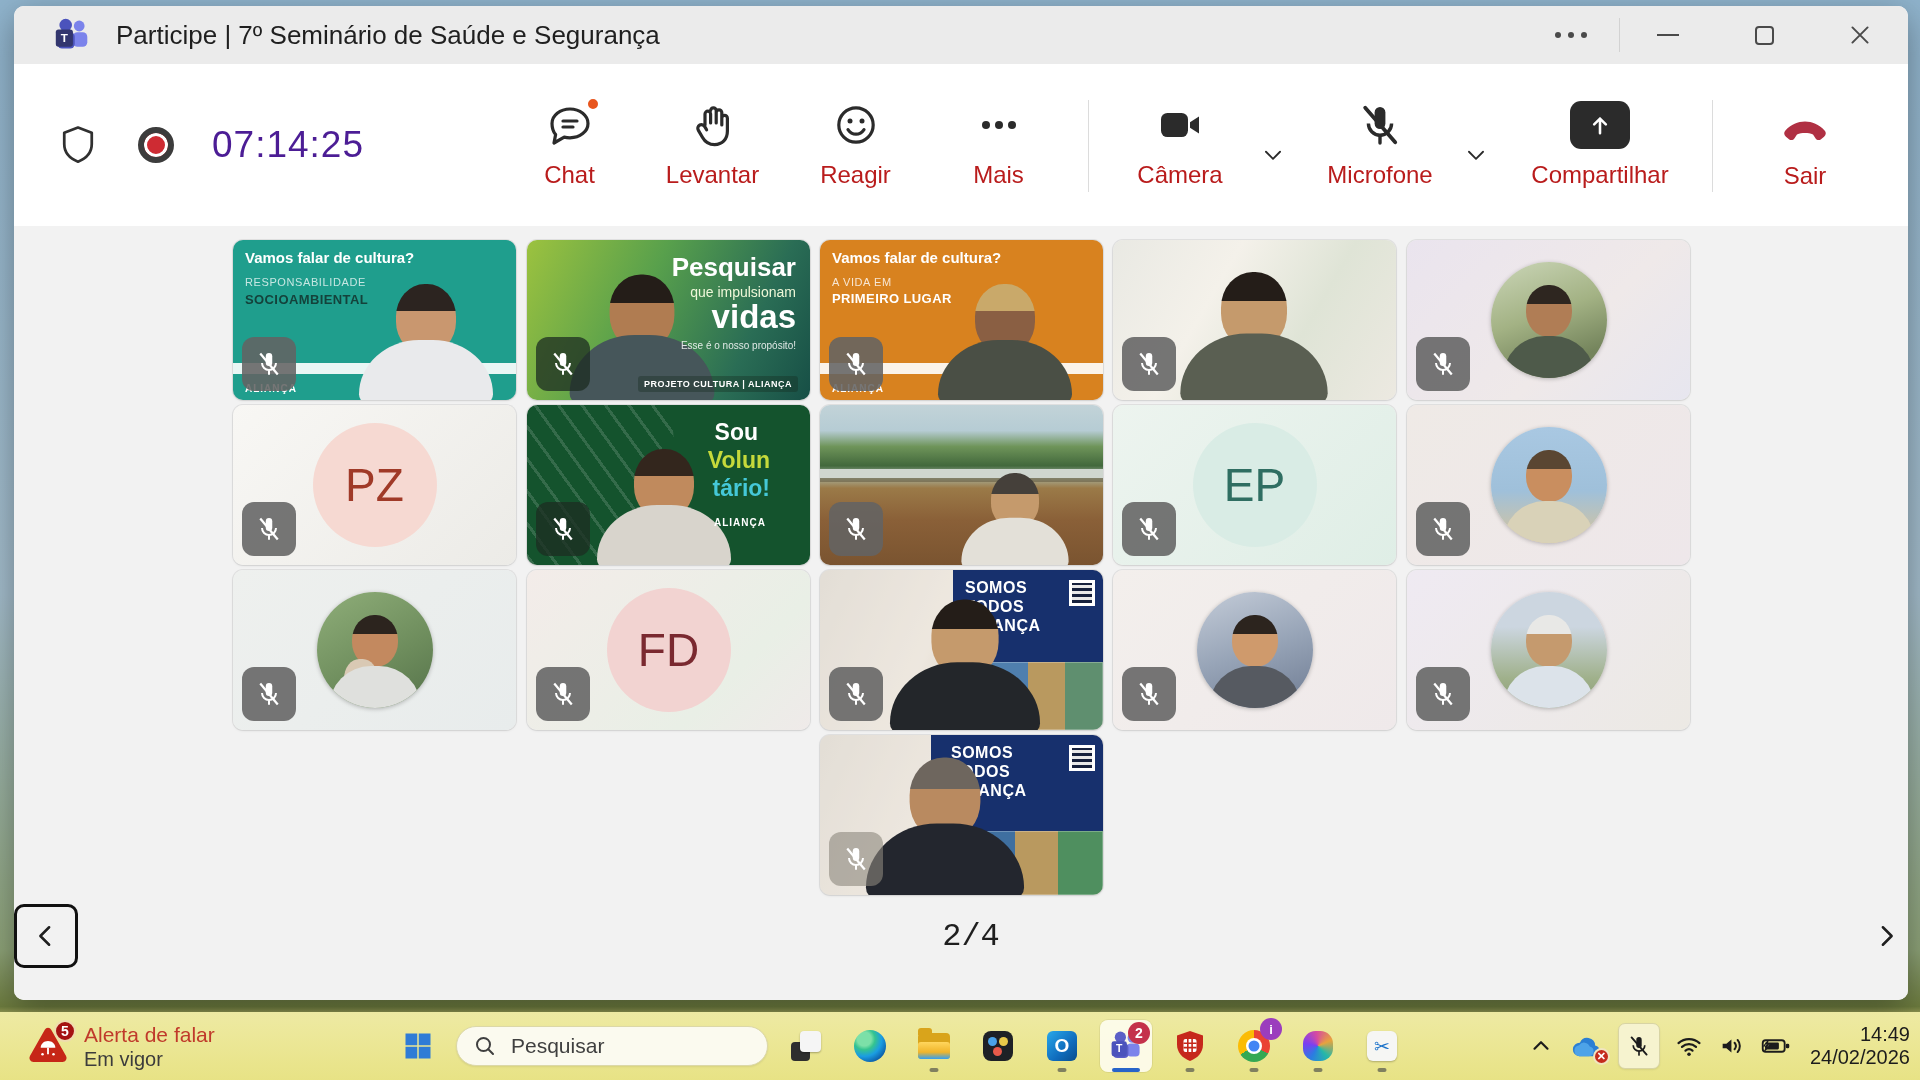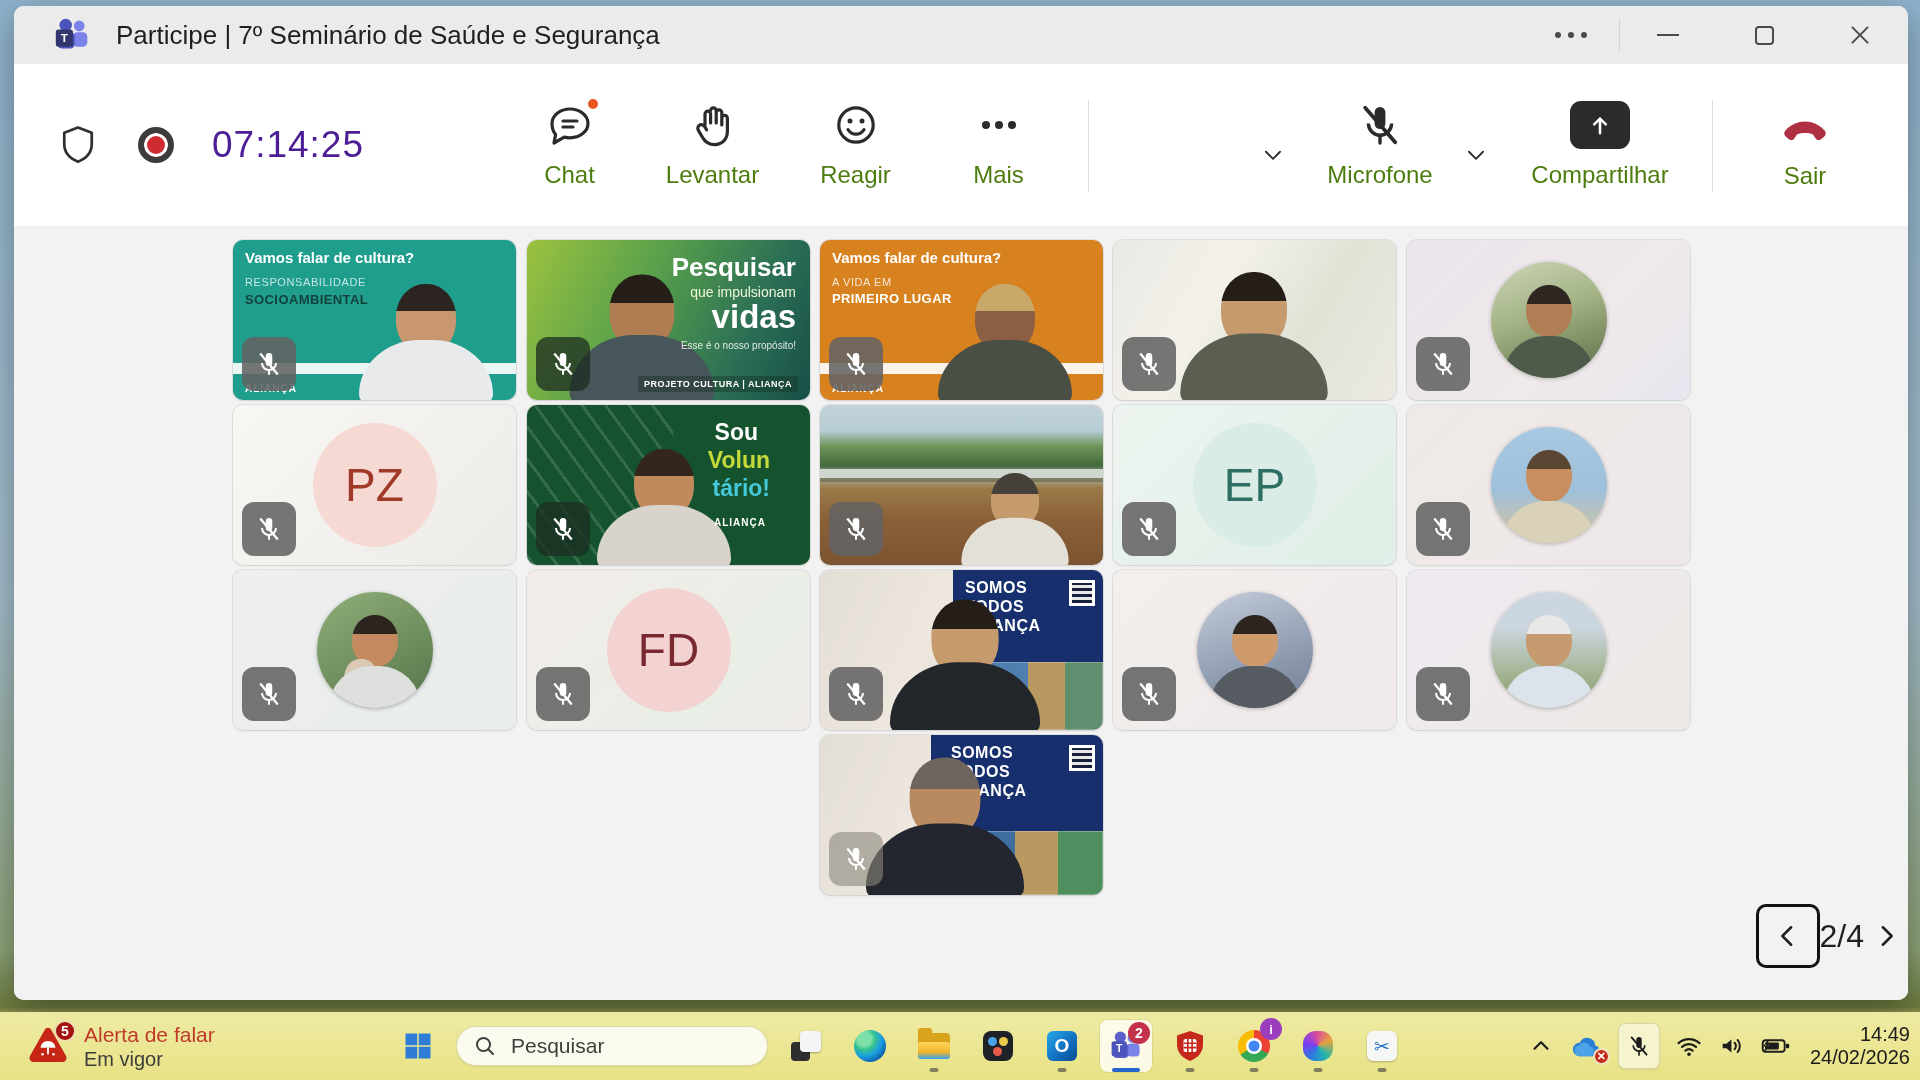--- a/index.html
+++ b/index.html
@@ -21,21 +21,21 @@
   .dots3 i{width:6px;height:6px;border-radius:50%;background:#4a4a4a;}
   .minline{width:22px;height:2px;background:#4a4a4a;}
   .maxbox{width:19px;height:19px;border:2px solid #4a4a4a;border-radius:4px;}
 
   
   .toolbar{height:162px;background:#fff;flex:0 0 auto;position:relative;}
   .left-cluster{position:absolute;left:42px;top:0;height:100%;display:flex;align-items:center;gap:38px;}
   .rec{width:36px;height:36px;border-radius:50%;border:6px solid #3c3c3c;background:#ce2b33;box-shadow:inset 0 0 0 3px #fff;}
   .timer{font-size:37px;color:#4c1d95;letter-spacing:1px;}
   .act{position:absolute;top:0;height:100%;display:flex;flex-direction:column;align-items:center;justify-content:center;gap:12px;width:143px;cursor:default;}
-  .act-label{font-size:24px;color:#4d7c0f;white-space:nowrap;}
+  .act-label{font-size:24px;color:#b91c1c;white-space:nowrap;}
   .chatwrap{position:relative;}
   .chat-dot{position:absolute;top:-4px;right:-6px;width:14px;height:14px;border-radius:50%;background:#e8551d;border:2px solid #fff;}
   .vsep{position:absolute;top:36px;width:1px;height:92px;background:#dcdcdc;}
   .chev{position:absolute;top:78px;}
   .share-chip{width:60px;height:48px;background:#2b2b2b;border-radius:11px;display:flex;align-items:center;justify-content:center;}
 
   
   .stagegrid{flex:1;background:#f2f2f2;position:relative;}
   .tile{position:absolute;width:283px;height:160px;border-radius:10px;overflow:hidden;background:#e9e9e9;box-shadow:0 0 0 1px rgba(0,0,0,.07),0 1px 3px rgba(0,0,0,.08);}
   .r1{top:14px}.r2{top:179px}.r3{top:344px}.r4{top:509px}
@@ -110,21 +110,21 @@
   .t12l::after{content:"";position:absolute;inset:0;background:rgba(255,255,255,.35);}
   .navy{position:absolute;top:0;right:0;width:150px;height:92px;background:#17306d;}
   .t15 .navy{width:172px;height:96px;}
   .somos{position:absolute;top:8px;left:12px;line-height:19px;font-size:16px;font-weight:700;color:#fff;letter-spacing:.5px;}
   .somos .lg{color:#fff;}
   .qr{position:absolute;top:10px;right:8px;width:26px;height:26px;border:3px solid #fff;background:repeating-linear-gradient(0deg,#16203c 0 3px,#e8e8e8 3px 6px),repeating-linear-gradient(90deg,#16203c 0 3px,rgba(232,232,232,.55) 3px 6px);}
   .strip{position:absolute;right:0;bottom:0;width:150px;height:68px;background:linear-gradient(90deg,#7fa36b 0 25%,#4f7fae 25% 50%,#b9995f 50% 75%,#5f8f6f 75% 100%);box-shadow:inset 0 0 0 1px rgba(255,255,255,.25);}
   .t15 .strip{width:172px;height:64px;background:linear-gradient(90deg,#6d9d77 0 24%,#3f6fa0 24% 49%,#b9995f 49% 74%,#4f8f5f 74% 100%);}
 
   
-  .pager{position:absolute;top:678px;left:0;right:0;display:flex;align-items:center;justify-content:flex-end;gap:0;}
+  .pager{position:absolute;top:678px;left:0;right:0;display:flex;align-items:center;justify-content:space-between;gap:0;font-family:Liberation Mono, monospace;}
   .pg-prev{width:64px;height:64px;border:3px solid #111;border-radius:10px;display:flex;align-items:center;justify-content:center;background:transparent;}
   .pg-label{font-size:32px;color:#1f1f1f;}
   .pg-next{width:44px;height:64px;display:flex;align-items:center;justify-content:center;}
 
   
   .taskbar{position:absolute;left:0;right:0;bottom:0;height:68px;background:linear-gradient(180deg,rgba(241,237,166,.96),rgba(232,227,133,.97));}
   .widget{position:absolute;left:14px;top:0;height:100%;display:flex;align-items:center;gap:12px;padding:0 10px;}
   .w-icon{position:relative;width:48px;height:44px;}
   .w-badge{position:absolute;top:-4px;right:-4px;width:22px;height:22px;border-radius:50%;background:#a51212;color:#fff;font-size:14px;font-weight:700;display:flex;align-items:center;justify-content:center;border:2px solid rgba(247,243,192,.9);}
   .w-title{color:#c03a2b;font-size:21px;line-height:25px;}
@@ -251,20 +251,27 @@
       <svg viewBox="0 0 24 24" width="48" height="48">
           <circle cx="5.5" cy="12" r="2" fill="#2b2b2b"></circle>
           <circle cx="12" cy="12" r="2" fill="#2b2b2b"></circle>
           <circle cx="18.5" cy="12" r="2" fill="#2b2b2b"></circle>
         </svg>
       <span class="act-label">Mais</span>
     </div>
 
     <div class="vsep" style="left:1074px"></div>
 
+    <div class="act" style="left:1098px;width:136px">
+      <svg viewBox="0 0 24 24" width="48" height="48">
+          <rect x="2.5" y="6" width="13.5" height="12" rx="3.2" fill="#2b2b2b"></rect>
+          <path d="M17 10.6l4.5-2.8v8.4L17 13.4z" fill="#2b2b2b"></path>
+        </svg>
+      <span class="act-label">Câmera</span>
+    </div>
     <div class="chev" style="left:1246px">
       <svg viewBox="0 0 24 24" width="26" height="26">
           <path d="M5.5 9l6.5 6.5L18.5 9" fill="none" stroke="#2b2b2b" stroke-width="1.7" stroke-linecap="round" stroke-linejoin="round"></path>
         </svg>
     </div>
 
     <div class="act" style="left:1298px;width:136px">
       <svg viewBox="0 0 24 24" width="48" height="48">
           <rect x="9.3" y="3" width="5.4" height="11" rx="2.7" fill="#2b2b2b"></rect>
           <path d="M6.2 11.3a5.8 5.8 0 0 0 11.6 0" fill="none" stroke="#2b2b2b" stroke-width="1.7"></path>

